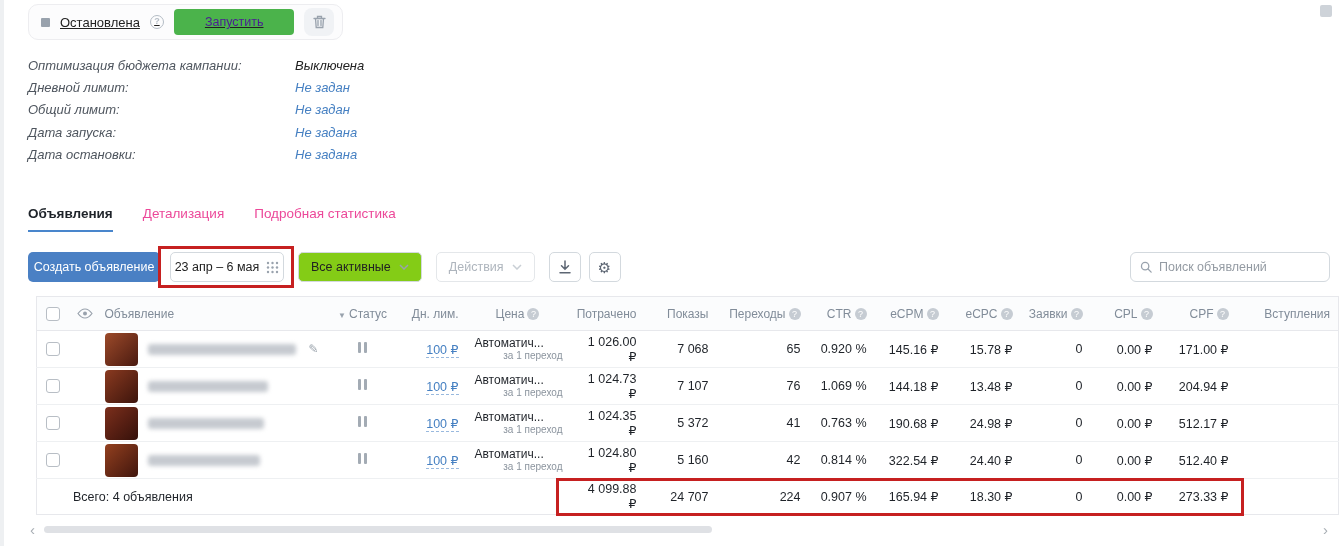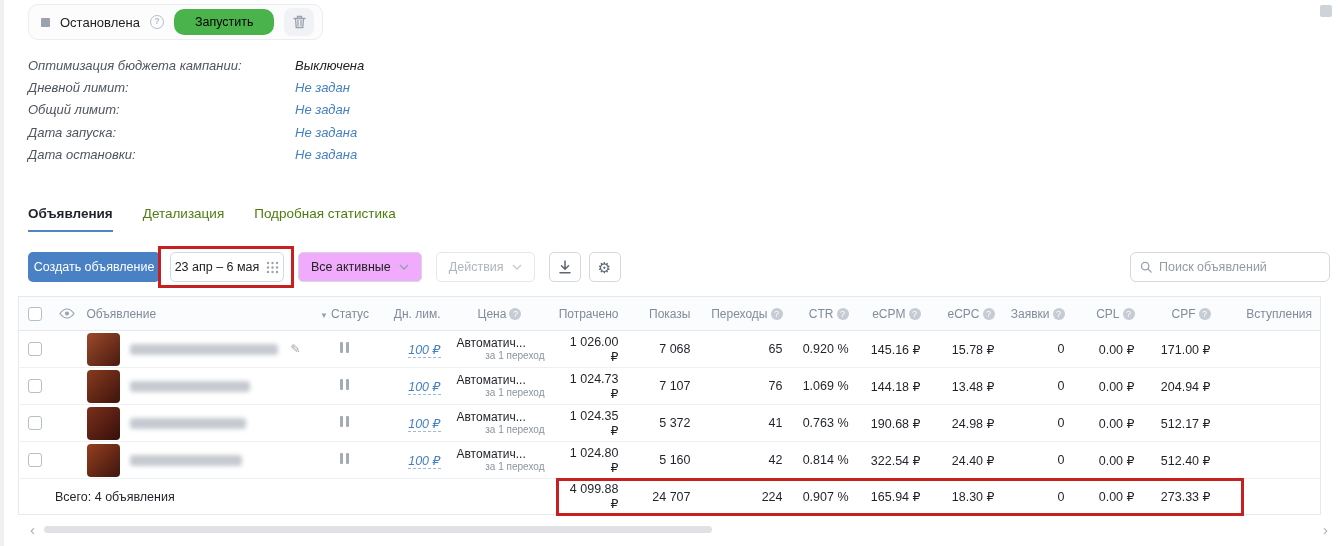--- a/index.html
+++ b/index.html
@@ -3,64 +3,64 @@
 <meta charset="utf-8">
 <style>
   * { margin:0; padding:0; box-sizing:border-box; }
   html,body { background:#fff; }
   body { font-family:"Liberation Sans","DejaVu Sans",sans-serif; color:#222; }
   .page { position:relative; width:1340px; height:546px; background:#fff; overflow:hidden; }
   .left-gutter { position:absolute; left:0; top:0; bottom:0; width:4px; background:#eef0f2; }
 
   
   .status-panel { position:absolute; left:28px; top:4px; height:36px; display:flex; align-items:center; gap:10px;
-    background:#fcfcfd; border:1px solid #ededf0; border-radius:10px; padding:0 8px 0 12px; }
+    background:#fcfcfd; border:1px solid #ededf0; border-radius:10px; padding:0 8px 0 12px;text-decoration:underline; }
   .stop-square { width:9px; height:9px; background:#99a2ad; border-radius:1px; display:inline-block; }
   .status-text { font-size:13px; color:#222; }
   .qmark { width:14px; height:14px; border:1.5px solid #b4bcc5; border-radius:50%; color:#b4bcc5;
     font-size:9px; line-height:11px; text-align:center; font-weight:bold; }
   .qmark::after { content:"?"; }
-  .btn-green { background:#4bb34b; color:#000000; border:none; border-radius:10px; font-size:12.5px;
-    padding:6px 21px; font-family:inherit; cursor:pointer; }
+  .btn-green { background:#4bb34b; color:#4c1d95; border:none; border-radius:4px; font-size:12.5px;
+    padding:6px 31px; font-family:inherit; cursor:pointer; }
   .btn-trash { width:30px; height:28px; background:#f0f2f5; border:none; border-radius:8px;
     display:flex; align-items:center; justify-content:center; cursor:pointer; }
   .corner-icon { position:absolute; right:8px; top:5px; width:12px; height:12px; background:#ced3d9; border-radius:2px; }
 
   
   .info { position:absolute; left:28px; top:54px; font-size:13px; }
   .info-row { display:flex; height:22.4px; align-items:center;font-style:italic; }
   .info-label { width:267px; color:#4e555e; }
   .info-value { color:#222; }
   .info-value.link { color:#4680c2; }
 
   
   .tabs { position:absolute; left:28px; top:206px; display:flex; gap:30px; font-size:13.5px; }
-  .tab { color:#4d7c0f; padding-bottom:9px; cursor:pointer; }
+  .tab { color:#ec4899; padding-bottom:9px; cursor:pointer; }
   .tab.active { color:#1e2329; font-weight:bold; border-bottom:2px solid #4986cc; }
 
   
   .toolbar { position:absolute; left:28px; top:252px; width:1302px; display:flex; align-items:center; }
   .btn-create { width:132px; height:30px; background:#4a80c4; color:#fff; border:none; border-radius:5px;
     font-size:12.5px; font-family:inherit; cursor:pointer; margin-right:10px; }
   .btn-date { width:114px; height:30px; background:#fff; border:1px solid #d3d9de; border-radius:5px;
     font-size:12.5px; color:#222; display:flex; align-items:center; justify-content:center; gap:7px; cursor:pointer; margin-right:14px; }
-  .btn-filter { height:30px; background:#f0abfc; border:1px solid #d3d9de; border-radius:5px; padding:0 12px;
+  .btn-filter { height:30px; background:#84cc16; border:1px solid #d3d9de; border-radius:5px; padding:0 12px;
     font-size:12.5px; color:#222; display:flex; align-items:center; gap:8px; cursor:pointer; margin-right:14px; }
   .btn-actions { height:30px; background:#fff; border:1px solid #e4e7ea; border-radius:5px; padding:0 12px;
     font-size:12.5px; color:#aeb5bd; display:flex; align-items:center; gap:8px; margin-right:14px; }
   .btn-icon { width:32px; height:30px; background:#fff; border:1px solid #d3d9de; border-radius:5px;
     display:flex; align-items:center; justify-content:center; cursor:pointer; margin-right:8px; }
   .gear { font-size:15px; color:#5d6673; line-height:1; }
   .search-box { margin-left:auto; width:200px; height:30px; border:1px solid #d3d9de; border-radius:6px;
     background:#fff; display:flex; align-items:center; padding:0 9px; gap:7px; }
   .search-box input { border:none; outline:none; flex:1; font-size:12.5px; font-family:inherit; color:#222; background:transparent; }
   .search-box input::placeholder { color:#949ba3; }
 
   
-  .table-wrap { position:absolute; left:18px; top:296px; width:1302px; }
+  .table-wrap { position:absolute; left:36px; top:296px; width:1302px; }
   table { width:1302px; border-collapse:collapse; table-layout:fixed; border:1px solid #e7e8ec; background:#fff; }
   th { height:34px; font-size:12px; font-weight:normal; color:#818c99; background:#fbfcfd; border-bottom:1px solid #e7e8ec; padding:0 8px; }
   td { height:37px; font-size:12.5px; color:#1f2329; padding:0 8px; border-bottom:1px solid #eef0f2; }
   tfoot td { height:36px; border-bottom:none; border-top:1px solid #d8dade; }
   .t-left { text-align:left; } .t-right { text-align:right; } .t-center { text-align:center; }
   .checkbox { display:inline-block; width:14px; height:14px; border:1px solid #b8bec5; border-radius:3px; background:#fff; vertical-align:middle; cursor:pointer; }
   .sort-arrow { color:#99a2ad; font-size:8px; margin-right:3px; }
   .help { display:inline-block; width:12px; height:12px; border-radius:50%; background:#c6ccd3; color:#fff;
     font-size:9px; line-height:12px; text-align:center; margin-left:3px; vertical-align:1px; cursor:pointer; }
   .help::after { content:"?"; }
@@ -68,21 +68,21 @@
   .thumb { width:33px; height:33px; border-radius:4px; flex:none; }
   .t1 { background:linear-gradient(135deg,#9c4a2a,#4a1a10); }
   .t2 { background:linear-gradient(135deg,#8a3a20,#3c140c); }
   .t3 { background:linear-gradient(135deg,#7c2f1c,#35100a); }
   .t4 { background:linear-gradient(135deg,#93401f,#40150d); }
   .redacted { height:11px; background:#c6cad0; border-radius:3px; filter:blur(2px); }
   .w1{width:160px;} .w2{width:120px;} .w3{width:116px;} .w4{width:112px;}
   .pencil { color:#9aa3ac; font-size:12px; margin-left:2px; cursor:pointer; }
   .pause { display:inline-flex; gap:3px; }
   .pause i { width:3px; height:11px; background:#a3abb4; border-radius:1px; }
-  .daylimit { color:#4680c2; text-decoration:none; border-bottom:1px dashed rgba(70,128,194,.55); cursor:pointer;font-style:italic; }
+  .daylimit { color:#4680c2; text-decoration:none; border-bottom:1px dashed rgba(70,128,194,.55); cursor:pointer; }
   .price-main { font-size:12px; color:#1f2329; line-height:13px; }
   .price-sub { font-size:10px; color:#8b949e; line-height:12px; text-align:right; width:88px; }
   .totals-label { color:#1f2329; padding-left:36px; }
 
   
   .hscroll { position:absolute; left:28px; top:522px; width:1302px; height:16px; }
   .hs-arrow { position:absolute; top:0; font-size:15px; color:#a7adb3; line-height:15px; cursor:pointer; }
   .hs-left { left:2px; } .hs-right { right:2px; }
   .hs-thumb { position:absolute; left:16px; top:4px; width:668px; height:7px; background:#dfe1e5; border-radius:4px; cursor:pointer; }
 

